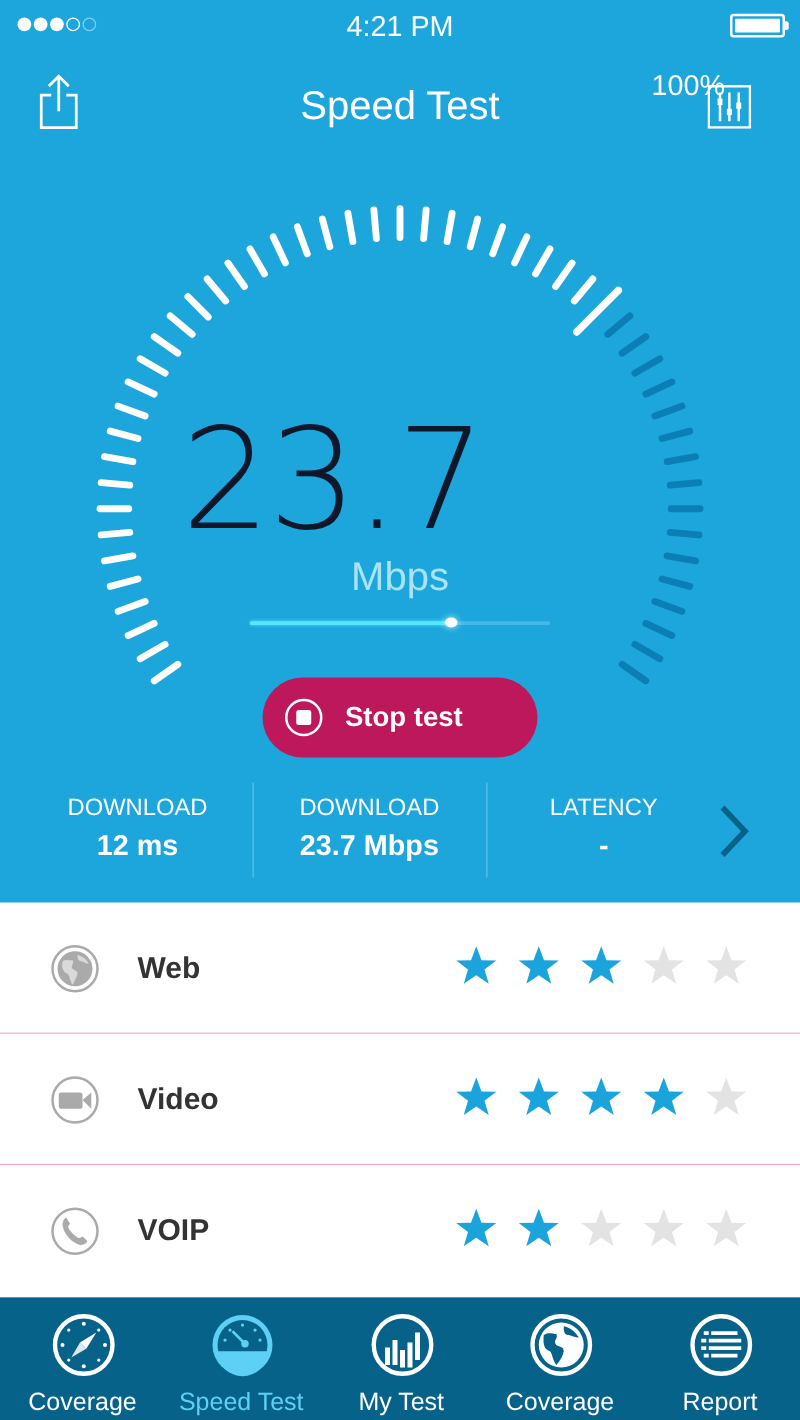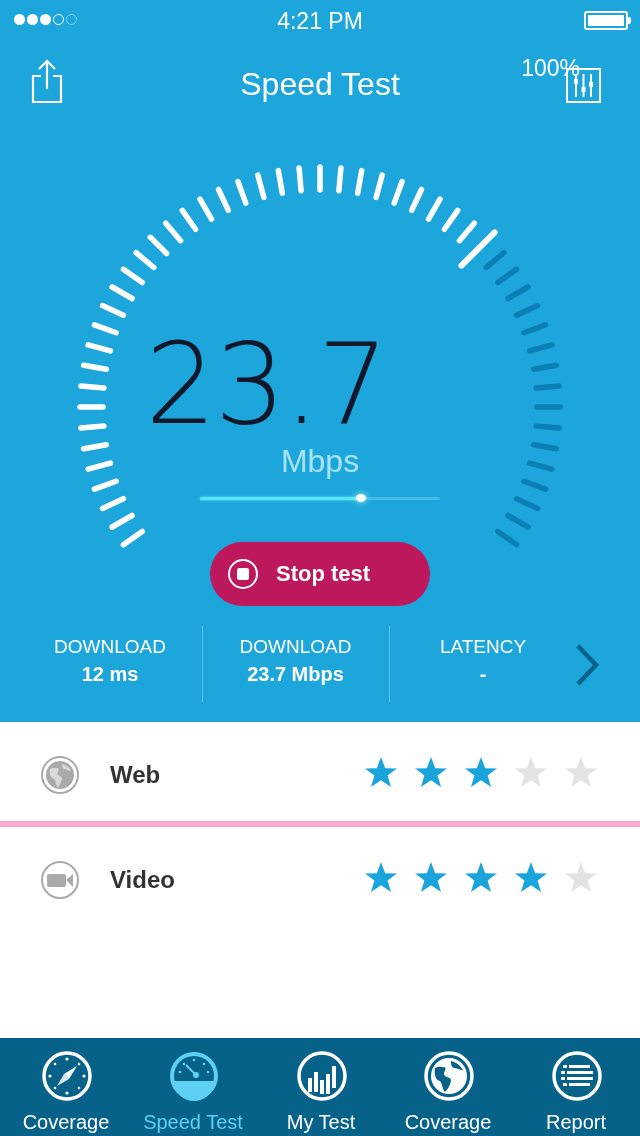--- a/index.html
+++ b/index.html
@@ -39,27 +39,27 @@
 
   .stop-btn { position: absolute; left: 210px; top: 542px; width: 220px; height: 64px; border-radius: 32px; background: #be185d; color: #fff; display: flex; align-items: center; cursor: pointer; }
   .stop-icon { width: 30px; height: 30px; border: 2px solid #fff; border-radius: 50%; margin-left: 18px; display: flex; align-items: center; justify-content: center; }
   .stop-icon i { width: 12px; height: 12px; background: #fff; border-radius: 2px; display: block; }
   .stop-label { margin-left: 18px; font-size: 22px; font-weight: bold; }
 
   
   .stats { position: absolute; top: 626px; left: 0; width: 640px; height: 76px; }
   .stat { position: absolute; top: 0; height: 76px; text-align: center; color: #fff; }
   .stat .lbl { font-size: 19px; margin-top: 10px; }
-  .stat .val { font-size: 20px; font-weight: bold; margin-top: 5px; }
+  .stat .val { font-size: 23px; font-weight: bold; margin-top: 5px; }
   .stat-div { position: absolute; top: 0; width: 1px; height: 76px; background: rgba(255,255,255,0.3); }
   .chev { position: absolute; left: 572px; top: 642px; width: 30px; height: 46px; }
 
   
   .list { position: absolute; top: 722px; left: 0; width: 640px; height: 316px; background: #fff; }
-  .row { position: absolute; left: 0; width: 640px; height: 105px; border-bottom: 6px solid #f9a8d4; }
+  .row { position: absolute; left: 0; width: 640px; height: 105px; border-bottom: 1px solid #f9a8d4; }
   .row:last-child { border-bottom: none; }
   .row-icon { position: absolute; left: 40px; top: 33px; width: 40px; height: 40px; }
   .row-label { position: absolute; left: 110px; top: 39px; font-size: 24px; font-weight: bold; color: #333; }
   .stars { position: absolute; left: 364px; top: 34px; display: flex; gap: 16px; }
   .star { width: 34px; height: 34px; }
 
   
   .tabbar { position: absolute; top: 1038px; left: 0; width: 640px; height: 98px; background: #07628a; }
   .tab { position: absolute; top: 0; width: 128px; height: 98px; text-align: center; color: #fff; cursor: pointer; }
   .tab svg { position: absolute; left: 39px; top: 12px; width: 52px; height: 52px; }
@@ -240,20 +240,44 @@
           <polygon points="17,1 21.2,12.2 33,12.4 23.6,19.6 27,31 17,24.2 7,31 10.4,19.6 1,12.4 12.8,12.2" fill="#1ba3dc"></polygon>
         </svg>
         <svg viewBox="0 0 34 34" class="star">
           <polygon points="17,1 21.2,12.2 33,12.4 23.6,19.6 27,31 17,24.2 7,31 10.4,19.6 1,12.4 12.8,12.2" fill="#1ba3dc"></polygon>
         </svg>
         <svg viewBox="0 0 34 34" class="star">
           <polygon points="17,1 21.2,12.2 33,12.4 23.6,19.6 27,31 17,24.2 7,31 10.4,19.6 1,12.4 12.8,12.2" fill="#e3e3e3"></polygon>
         </svg>
       </div>
   </div>
+  <div class="row" style="top:210px">
+    <svg class="row-icon" viewBox="0 0 40 40">
+      <circle cx="20" cy="20" r="18" fill="none" stroke="#aaa" stroke-width="2"></circle>
+      <path d="M13 9 C11 10 10 12 10 15 C11 22 17 29 24 31 C27 31 29 30 30 28 L26 24 C25 25 24 26 22 25 C19 23 17 21 15 18 C14 16 15 15 16 14 Z" fill="#aaa"></path>
+    </svg>
+    <div class="row-label">VOIP</div>
+    <div class="stars">
+        <svg viewBox="0 0 34 34" class="star">
+          <polygon points="17,1 21.2,12.2 33,12.4 23.6,19.6 27,31 17,24.2 7,31 10.4,19.6 1,12.4 12.8,12.2" fill="#1ba3dc"></polygon>
+        </svg>
+        <svg viewBox="0 0 34 34" class="star">
+          <polygon points="17,1 21.2,12.2 33,12.4 23.6,19.6 27,31 17,24.2 7,31 10.4,19.6 1,12.4 12.8,12.2" fill="#1ba3dc"></polygon>
+        </svg>
+        <svg viewBox="0 0 34 34" class="star">
+          <polygon points="17,1 21.2,12.2 33,12.4 23.6,19.6 27,31 17,24.2 7,31 10.4,19.6 1,12.4 12.8,12.2" fill="#e3e3e3"></polygon>
+        </svg>
+        <svg viewBox="0 0 34 34" class="star">
+          <polygon points="17,1 21.2,12.2 33,12.4 23.6,19.6 27,31 17,24.2 7,31 10.4,19.6 1,12.4 12.8,12.2" fill="#e3e3e3"></polygon>
+        </svg>
+        <svg viewBox="0 0 34 34" class="star">
+          <polygon points="17,1 21.2,12.2 33,12.4 23.6,19.6 27,31 17,24.2 7,31 10.4,19.6 1,12.4 12.8,12.2" fill="#e3e3e3"></polygon>
+        </svg>
+      </div>
+  </div>
 </div>
 
 <div class="tabbar">
   <div class="tab" style="left:2px">
     <svg viewBox="0 0 52 52" fill="none" stroke="#fff">
       <circle cx="26" cy="26" r="23" stroke-width="3.5"></circle>
       <g fill="#fff" stroke="none">
         <circle cx="26" cy="9" r="1.6"></circle>
           <circle cx="26" cy="43" r="1.6"></circle>
           <circle cx="9" cy="26" r="1.6"></circle>

